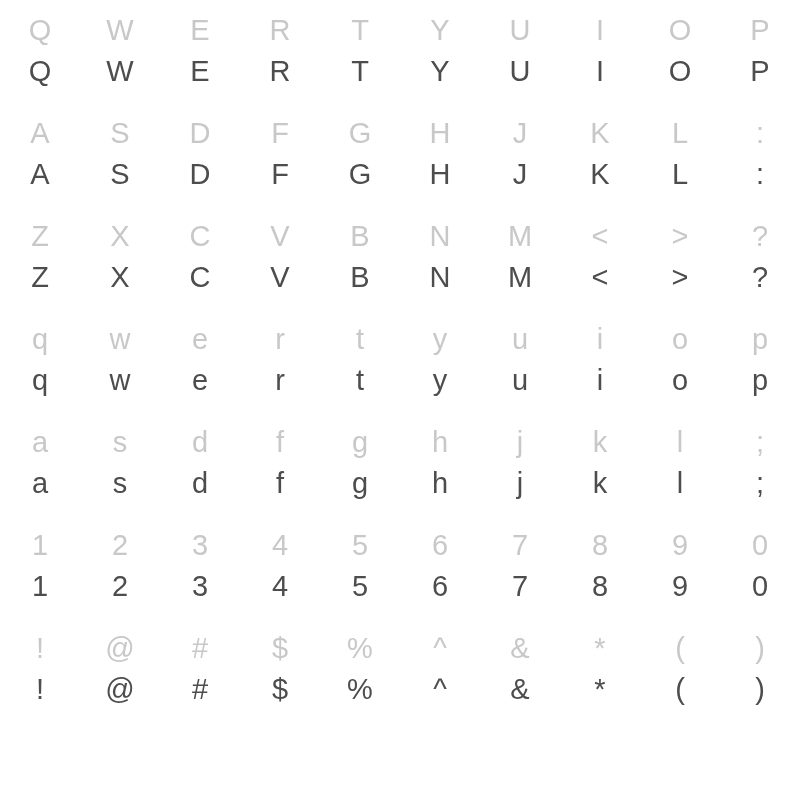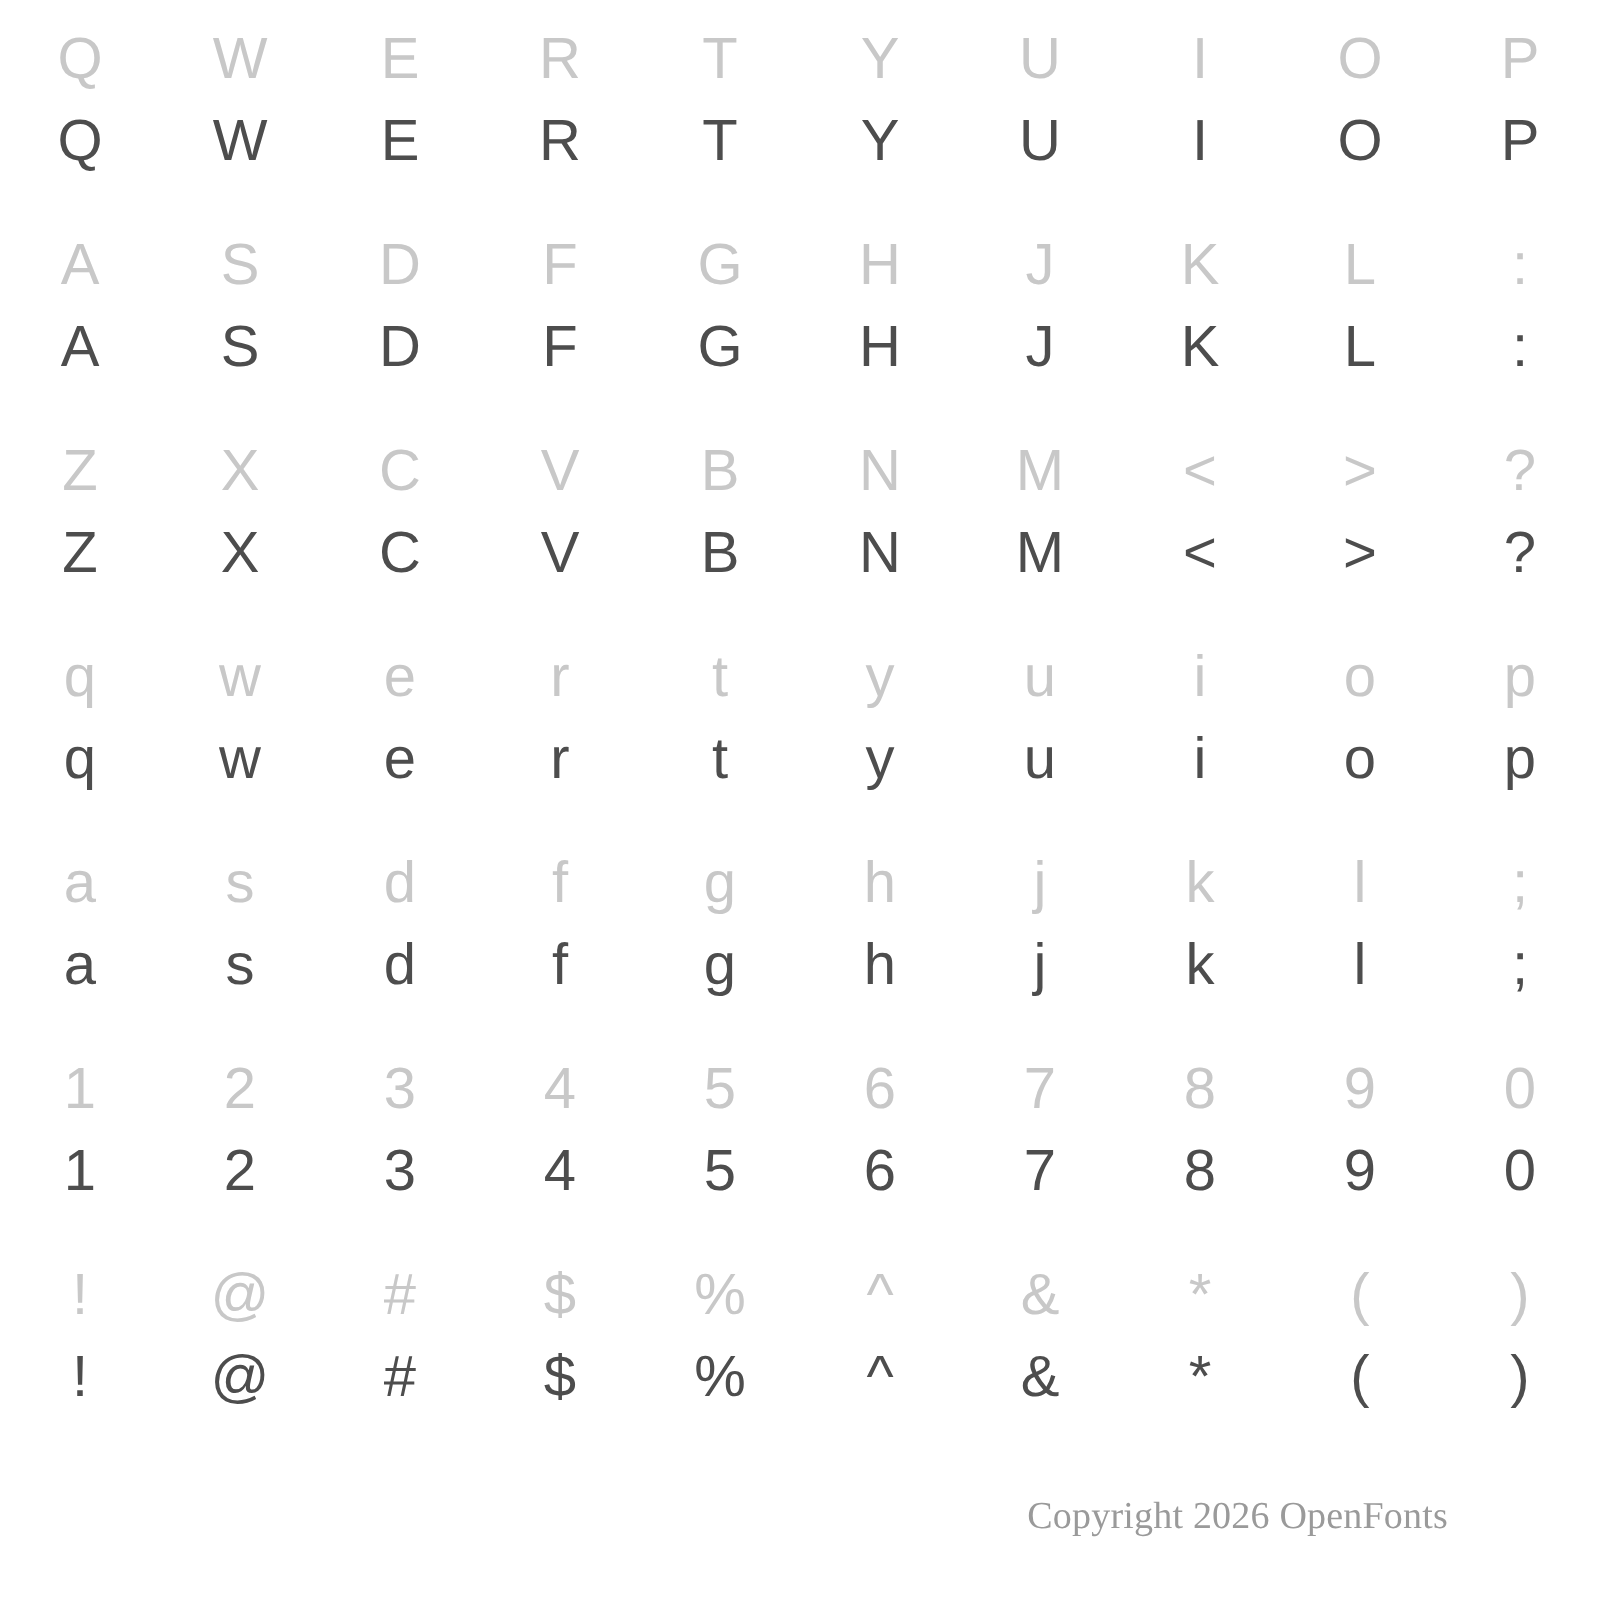--- a/index.html
+++ b/index.html
@@ -261,14 +261,13 @@
         <span class="cell">^</span>
         <span class="cell">&amp;</span>
         <span class="cell">*</span>
         <span class="cell">(</span>
         <span class="cell">)</span>
       </div>
     </div>
 
   </div>
 
-  <div class="footer">Copyright 2026 OpenFonts</div>
 </div>
 
 </body></html>

